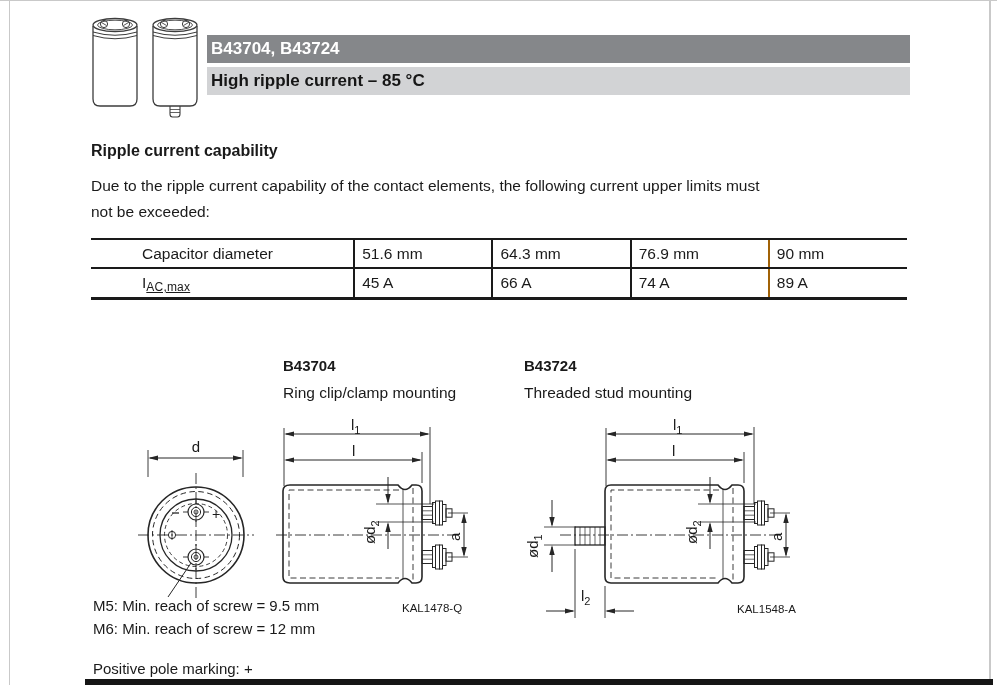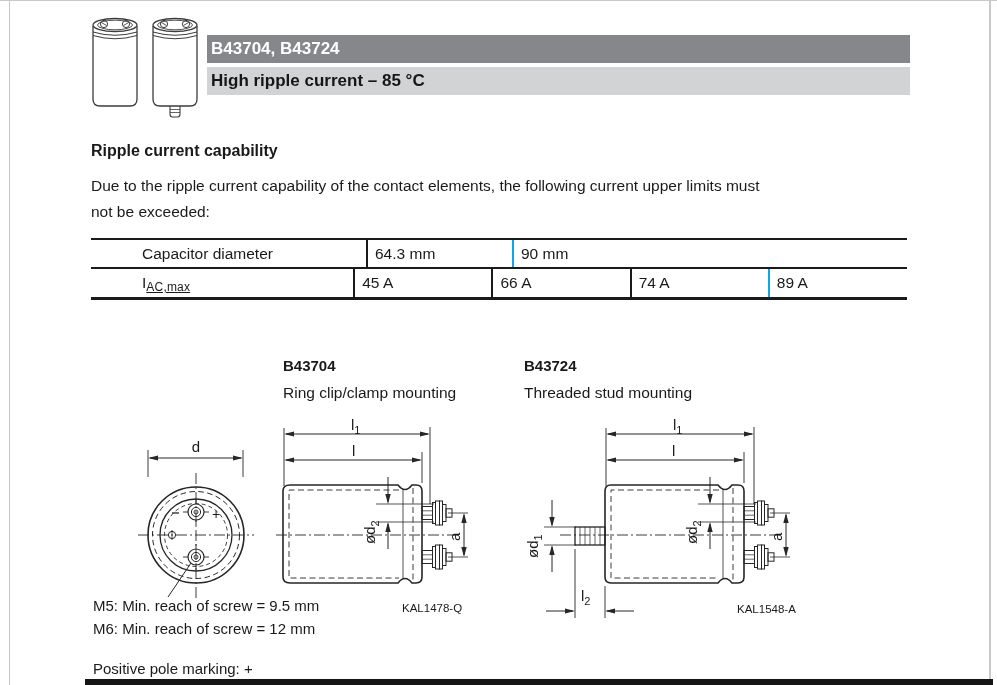--- a/index.html
+++ b/index.html
@@ -16,21 +16,21 @@
   .caption{font-size:15.5px;}
   .note{font-size:15px;white-space:nowrap;}
   
   .dtable{left:91px;top:238px;width:816px;border-top:2px solid #1a1a1a;border-bottom:3px solid #1a1a1a;}
   .trow{display:flex;}
   .trow1{height:27px;border-bottom:2px solid #1a1a1a;}
   .trow2{height:28px;}
   .tcell{box-sizing:border-box;padding-left:7px;font-size:15.5px;display:flex;align-items:center;}
   .c0{width:231px;margin-left:44px;}
   .cv{width:146px;border-left:2px solid #1a1a1a;}
-  .cv-last{width:147px;border-left:2px solid #0ea5e9;}
+  .cv-last{width:147px;border-left:2px solid #a16207;}
   .sub{font-size:12px;position:relative;top:4px;letter-spacing:0.2px;text-decoration:underline;}
   .bottom-rule{background:#151515;}
   svg text{fill:#1a1a1a;}
 </style>
 </head>
 <body>
 
 <div class="page">
 
   <div class="abs edge" style="left:0;top:0;width:997px;height:1px;"></div>
@@ -44,21 +44,23 @@
     <span>High ripple current – 85 °C</span>
   </div>
 
   <div class="abs h1" style="left:91px;top:142px;">Ripple current capability</div>
   <div class="abs body-text" style="left:91px;top:173px;">Due to the ripple current capability of the contact elements, the following current upper limits must</div>
   <div class="abs body-text" style="left:91px;top:199px;">not be exceeded:</div>
 
   <div class="abs dtable">
     <div class="trow trow1">
       <div class="tcell c0">Capacitor diameter</div>
+      <div class="tcell cv">51.6 mm</div>
       <div class="tcell cv">64.3 mm</div>
+      <div class="tcell cv">76.9 mm</div>
       <div class="tcell cv-last tcell">90 mm</div>
     </div>
     <div class="trow trow2">
       <div class="tcell c0">
         <span>I</span>
           <span class="sub">AC,max</span>
       </div>
       <div class="tcell cv">45 A</div>
       <div class="tcell cv">66 A</div>
       <div class="tcell cv">74 A</div>

